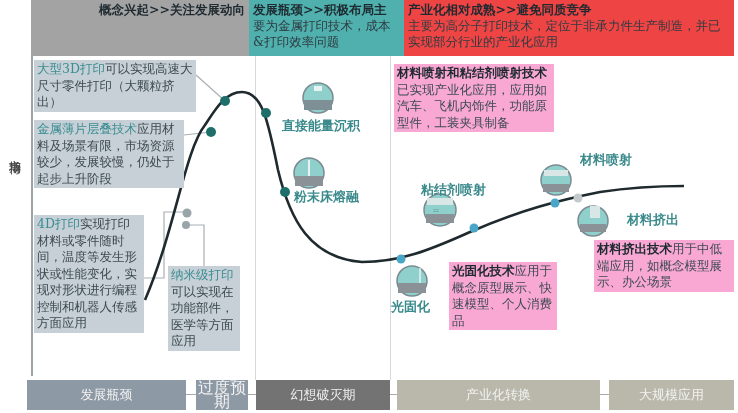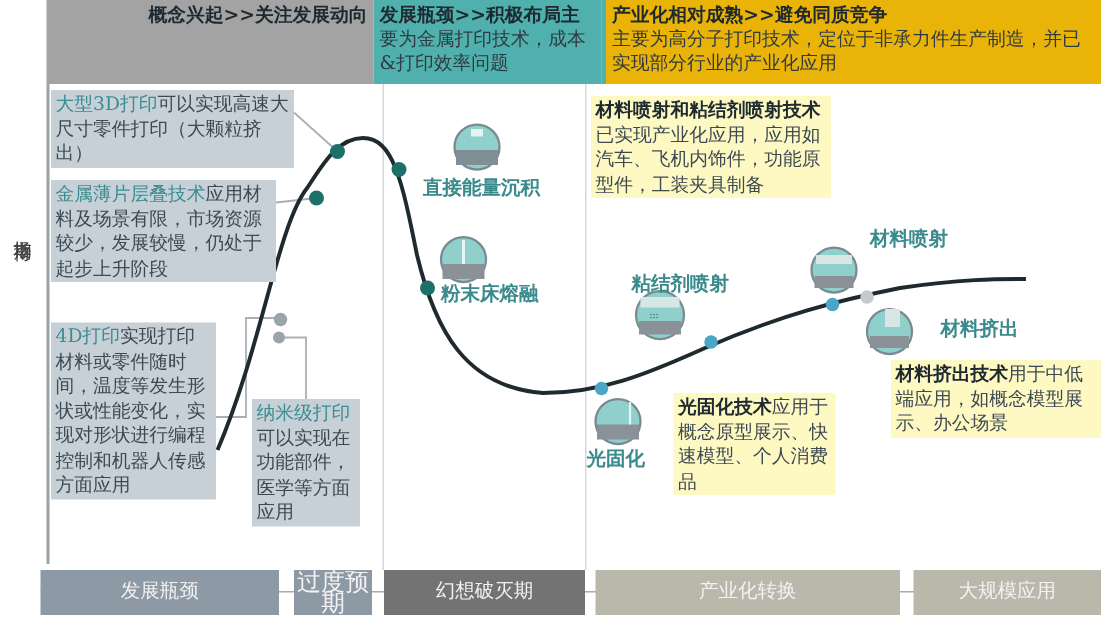--- a/index.html
+++ b/index.html
@@ -7,34 +7,34 @@
   body { position: relative; font-family: "DejaVu Serif", "Liberation Serif", serif; color: #3d4a52; }
 
   .abs { position: absolute; }
 
   
   .hdr { position: absolute; top: 0; height: 56px; padding: 2px 4px; font-size: 12.5px; line-height: 16px; }
   .hdr .t { font-weight: bold; color: #1e2a30; }
   .hdr .b { color: #2f3b42; }
   #hdr1 { left: 31px; width: 218px; background: #a3a3a3; text-align: right; }
   #hdr2 { left: 249px; width: 152px; background: #4fb0ae; }
-  #hdr3 { left: 401px; width: 333px; background: #eab308; border-left: 3px solid #4fb0ae; }
+  #hdr3 { left: 401px; width: 333px; background: #ef4444; border-left: 3px solid #4fb0ae; }
 
   
   #y-axis { left: 31px; top: 56px; width: 2px; height: 320px; background: #9aa3a8; }
   #y-label { left: 4px; top: 150px; width: 18px; font-size: 12px; line-height: 14px; color: #444; writing-mode: vertical-rl; letter-spacing: 1px; }
 
   .vline { position: absolute; width: 1px; background: #d5d8da; }
 
   
   .box { position: absolute; font-size: 12.5px; line-height: 16.5px; color: #3d4a52; padding: 1px 3px; }
   .box .hl { color: #3a8d92; }
   .box .bk { color: #1e2a30; font-weight: bold; }
   .gray { background: #c7d0d6; }
-  .beige { background: #fef9c3; }
+  .beige { background: #f9a8d4; }
 
   #box-3d { left: 34px; top: 60px; width: 162px; }
   #box-metal { left: 34px; top: 120px; width: 150px; }
   #box-4d { left: 34px; top: 215px; width: 110px; }
   #box-nano { left: 168px; top: 266px; width: 72px; }
   #box-jet { left: 394px; top: 64px; width: 160px; }
   #box-photo { left: 449px; top: 262px; width: 108px; }
   #box-extr { left: 594px; top: 240px; width: 140px; }
 
   

